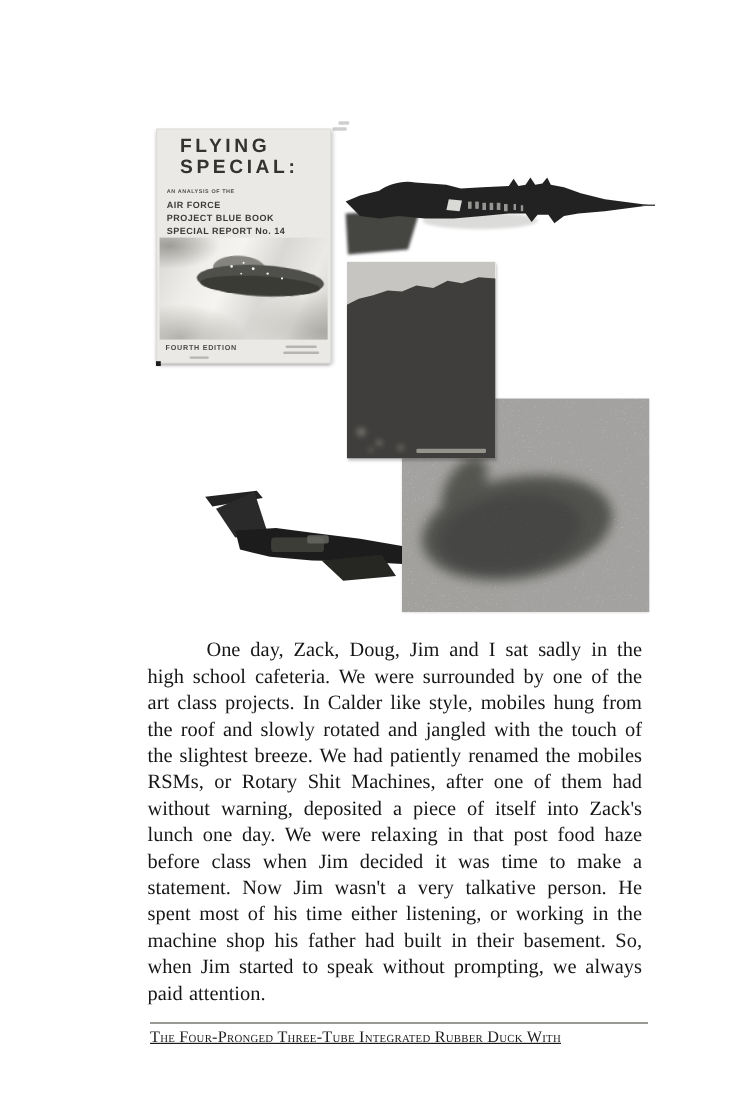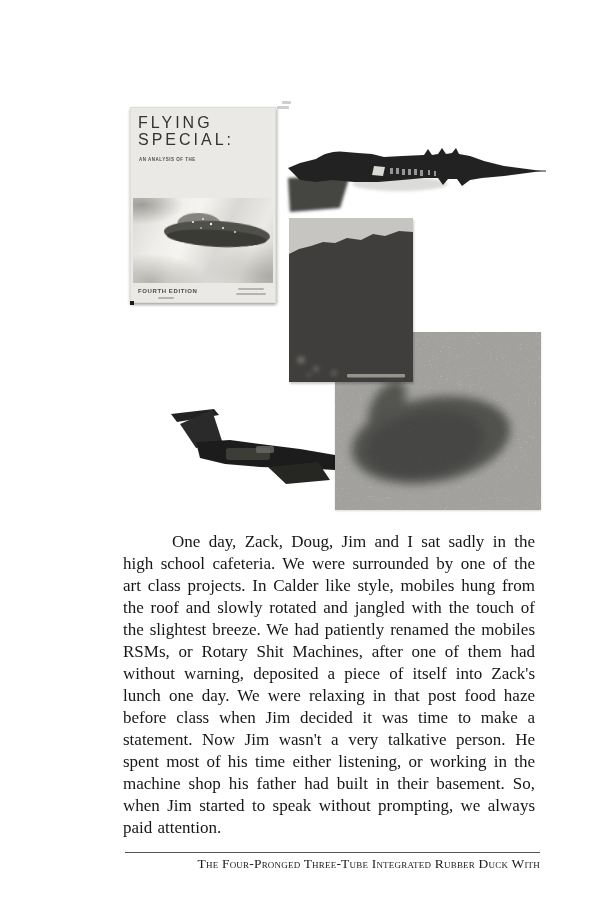--- a/index.html
+++ b/index.html
@@ -9,22 +9,22 @@
   }
 
   
   .cover{
     position:absolute;left:130px;top:107px;width:146px;height:196px;
     background:#ebe9e6;
     box-shadow:0 2px 3px rgba(0,0,0,.28), 2px 1px 3px rgba(0,0,0,.12), inset 0 0 0 1px rgba(0,0,0,.05);
   }
   .cover .corner-dot{position:absolute;left:0px;bottom:-2px;width:4px;height:4px;background:#1c1c1c;}
   .cover-title{
-    position:absolute;left:8px;top:7px;
-    font-family:"Liberation Sans", sans-serif;font-weight:400;
+    position:absolute;left:20px;top:7px;
+    font-family:"Liberation Sans", sans-serif;font-weight:700;
     font-size:16px;line-height:17px;letter-spacing:3px;color:#333331;
   }
   .cover-tagline{
     position:absolute;left:9px;top:50px;
     font-family:"Liberation Sans", sans-serif;font-weight:700;
     font-size:4.5px;letter-spacing:.5px;color:#50504c;
   }
   .cover-subject{
     position:absolute;left:9px;top:58px;
     font-family:"Liberation Sans", sans-serif;font-weight:700;
@@ -65,23 +65,23 @@
   
   .body-text{
     position:absolute;left:123px;top:531px;width:412px;
     font-size:17px;line-height:22px;color:#161616;
     text-align:justify;text-indent:49px;word-spacing:1px;margin:0;
   }
 
   
   .footer-rule{position:absolute;left:125px;top:852px;width:415px;height:1px;background:#555550;}
   .footer{
-    position:absolute;left:125px;top:855px;width:415px;text-align:right;
+    position:absolute;left:125px;top:855px;width:415px;text-align:left;
     font-variant:small-caps;font-size:13.5px;line-height:18px;
-    letter-spacing:.2px;color:#1b1b1b;
+    letter-spacing:.2px;color:#1b1b1b;text-decoration:underline;
   }
   .footer .sep{margin:0 9px;color:#2a2a2a;}
   .footer .pagenum{font-weight:700;}
 </style>
 </head>
 <body>
 
 <div class="page">
 
   <div>
@@ -124,20 +124,25 @@
       </g>
       <line x1="255" y1="33" x2="266" y2="33" stroke="#4a4a48" stroke-width="1.2"></line>
     </svg>
 
     <div class="cover">
       <div class="cover-title">
         <div>FLYING</div>
         <div>SPECIAL:</div>
       </div>
       <div class="cover-tagline">AN ANALYSIS OF THE</div>
+      <div class="cover-subject">
+        <div>AIR FORCE</div>
+        <div>PROJECT BLUE BOOK</div>
+        <div>SPECIAL REPORT No. 14</div>
+      </div>
 
       <div class="cover-photo">
         <svg width="140" height="85" viewBox="0 0 140 85">
           <defs>
               <filter id="softS" x="-20%" y="-20%" width="140%" height="140%">
                 <feGaussianBlur stdDeviation="0.6"></feGaussianBlur>
               </filter>
             </defs>
           <g transform="rotate(3 84 35)" filter="url(#softS)">
             <ellipse cx="66" cy="27" rx="22" ry="11" fill="#85847f"></ellipse>

